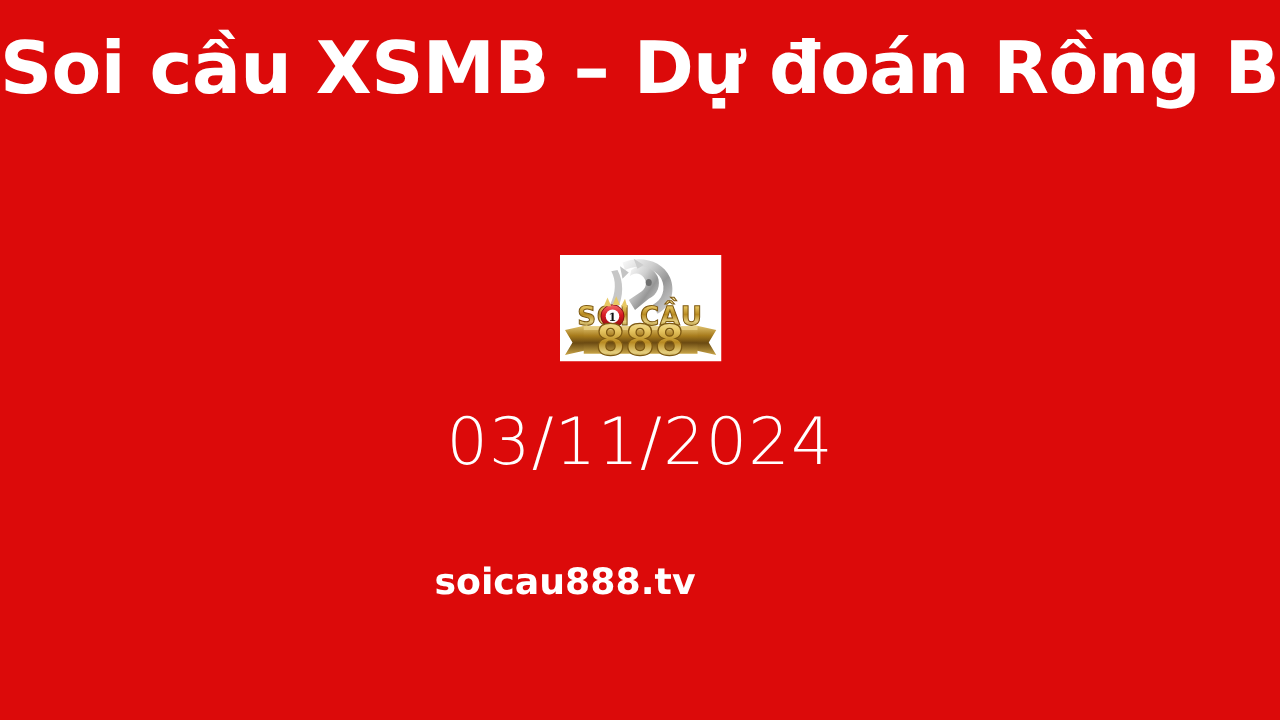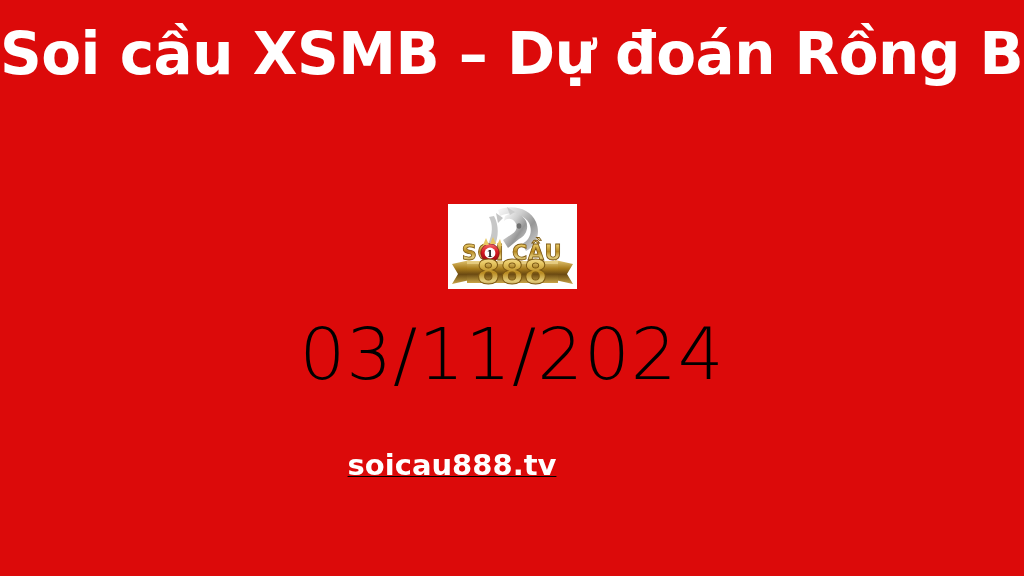--- a/index.html
+++ b/index.html
@@ -59,37 +59,36 @@
 
   
   #date-block {
     position: absolute;
     left: 0;
     top: 306px;
     width: 1024px;
     text-align: center;
   }
   #date-text {
-    color: #000000;
+    color: #ffffff;
     font-family: "DejaVu Sans", sans-serif;
     font-weight: 300;
-    font-size: 72px;
+    font-size: 52px;
     line-height: 96px;
     letter-spacing: 1px;
     white-space: nowrap;
   }
 
   
   #footer-block {
     position: absolute;
     left: 0;
     top: 446px;
     width: 904px;
     text-align: center;
-    text-decoration: underline;
   }
   #footer-text {
     color: #ffffff;
     font-family: "DejaVu Sans", sans-serif;
     font-weight: bold;
     font-size: 29px;
     line-height: 38px;
     letter-spacing: 0px;
     white-space: nowrap;
   }

